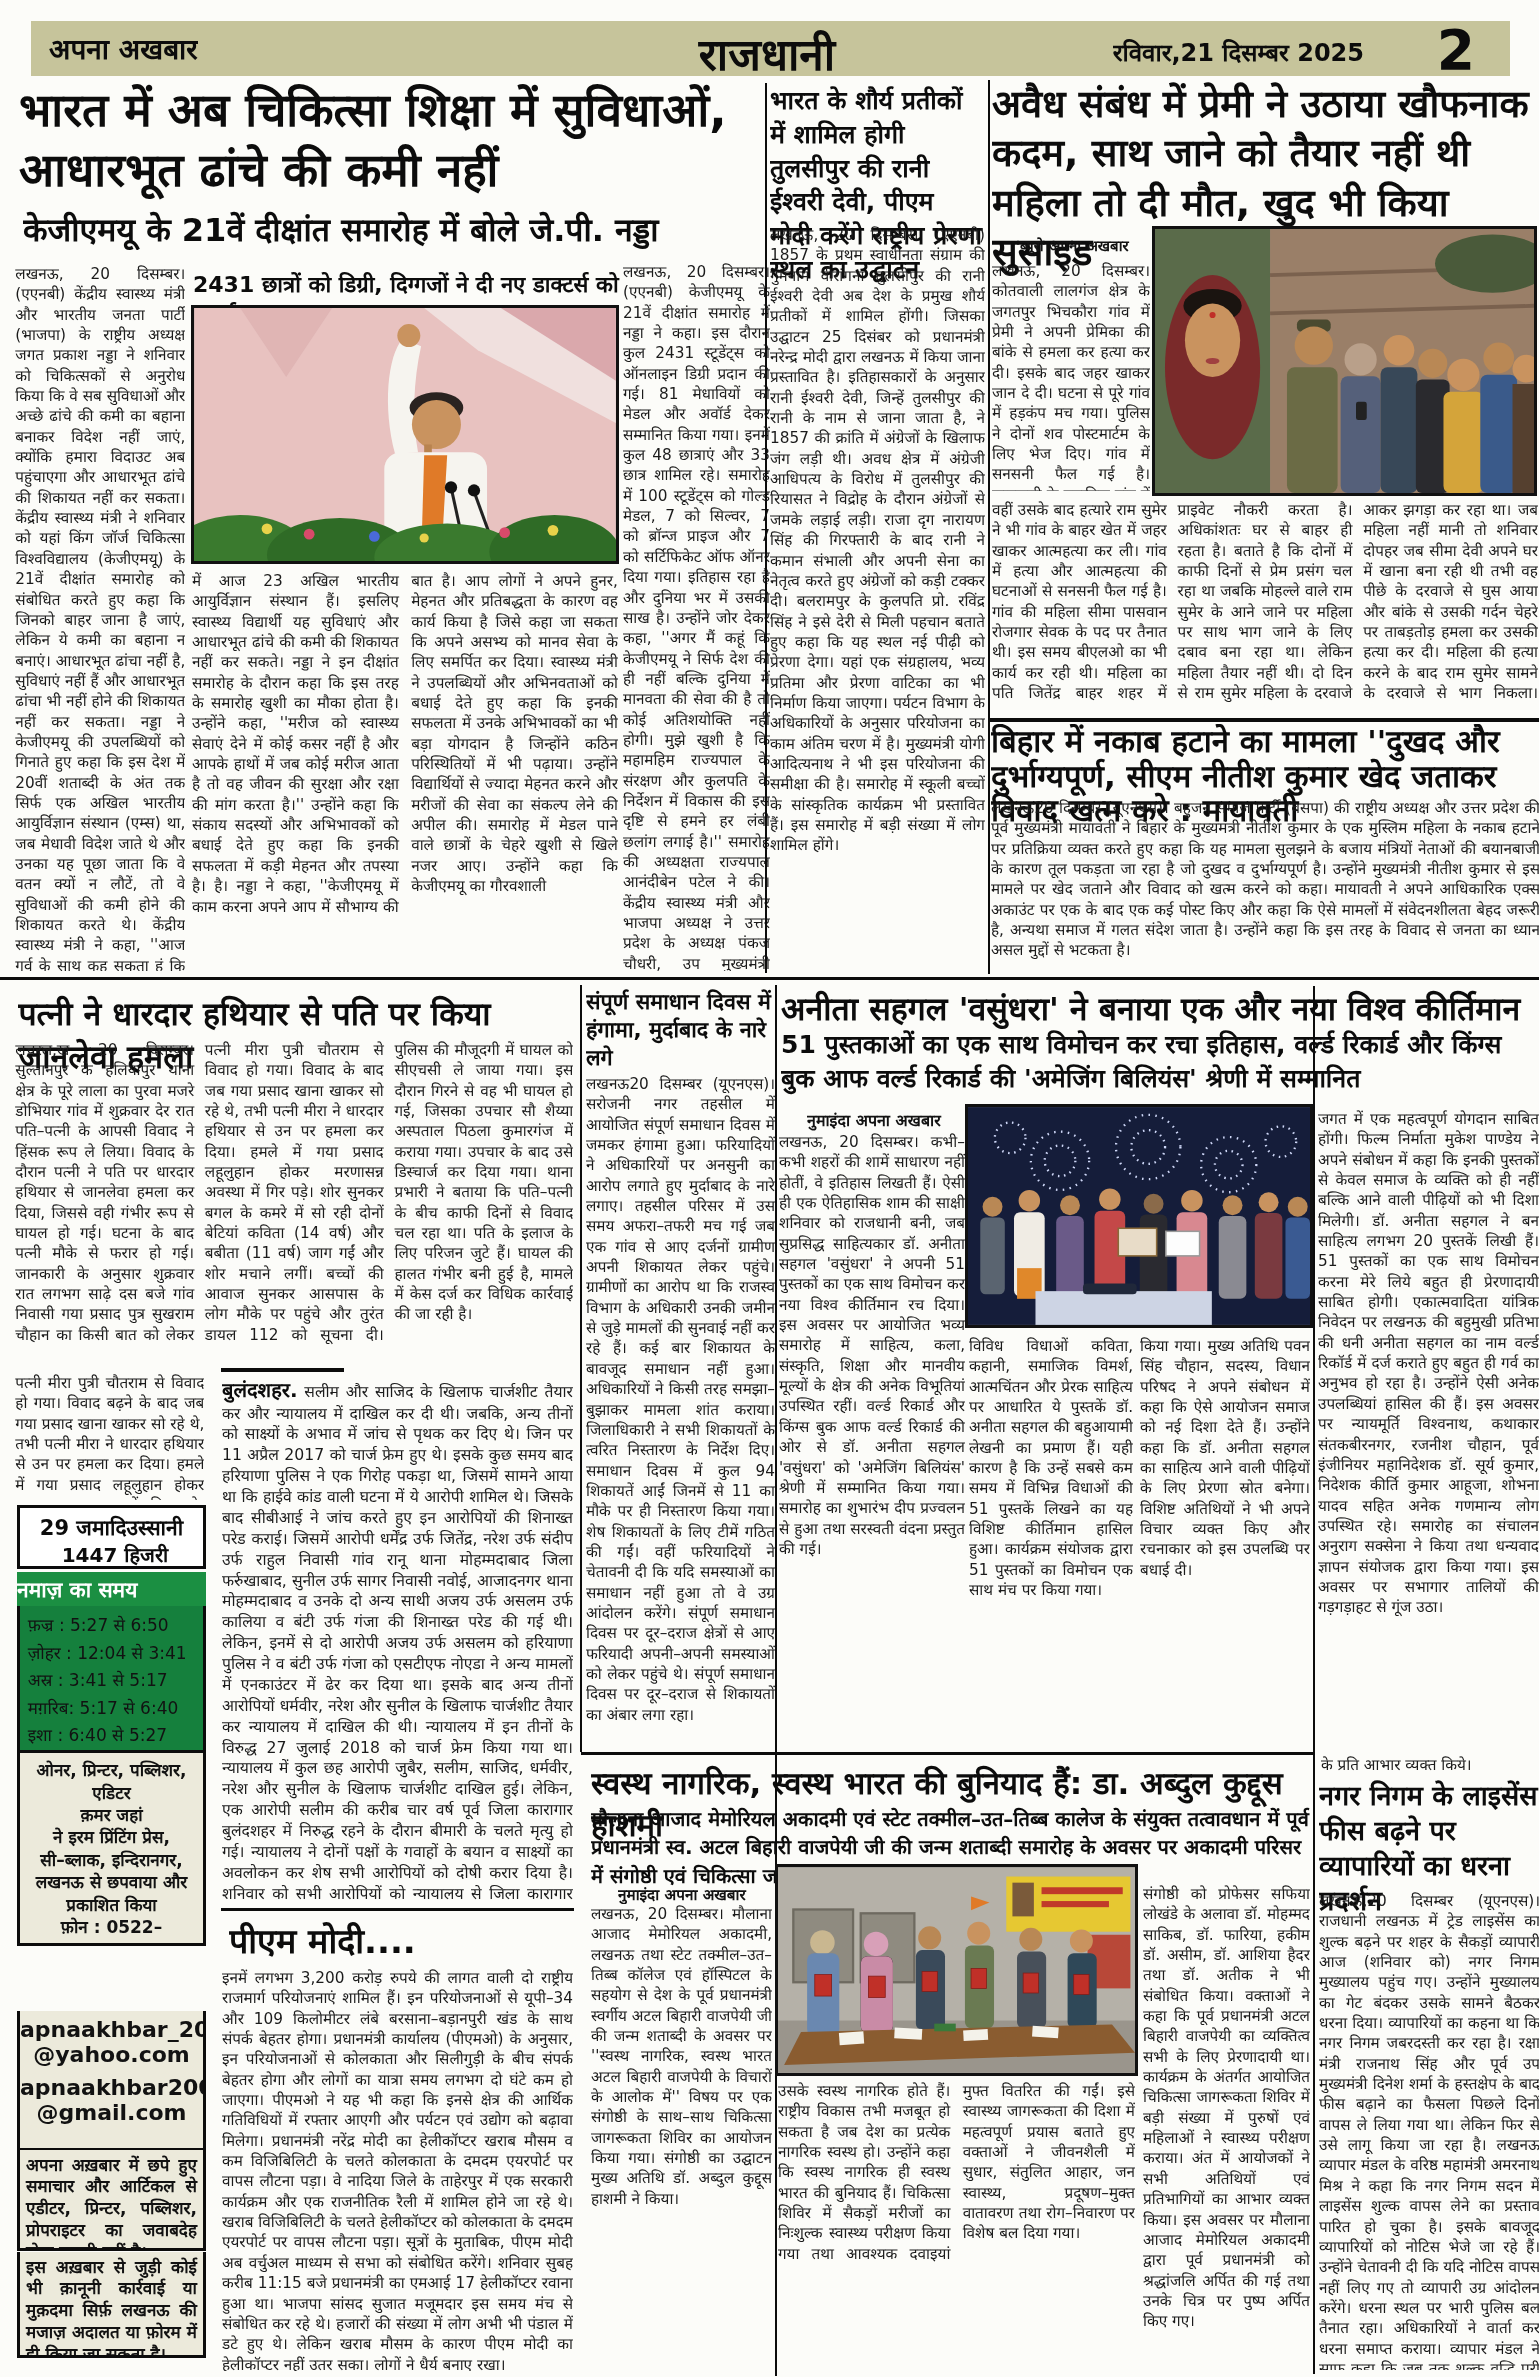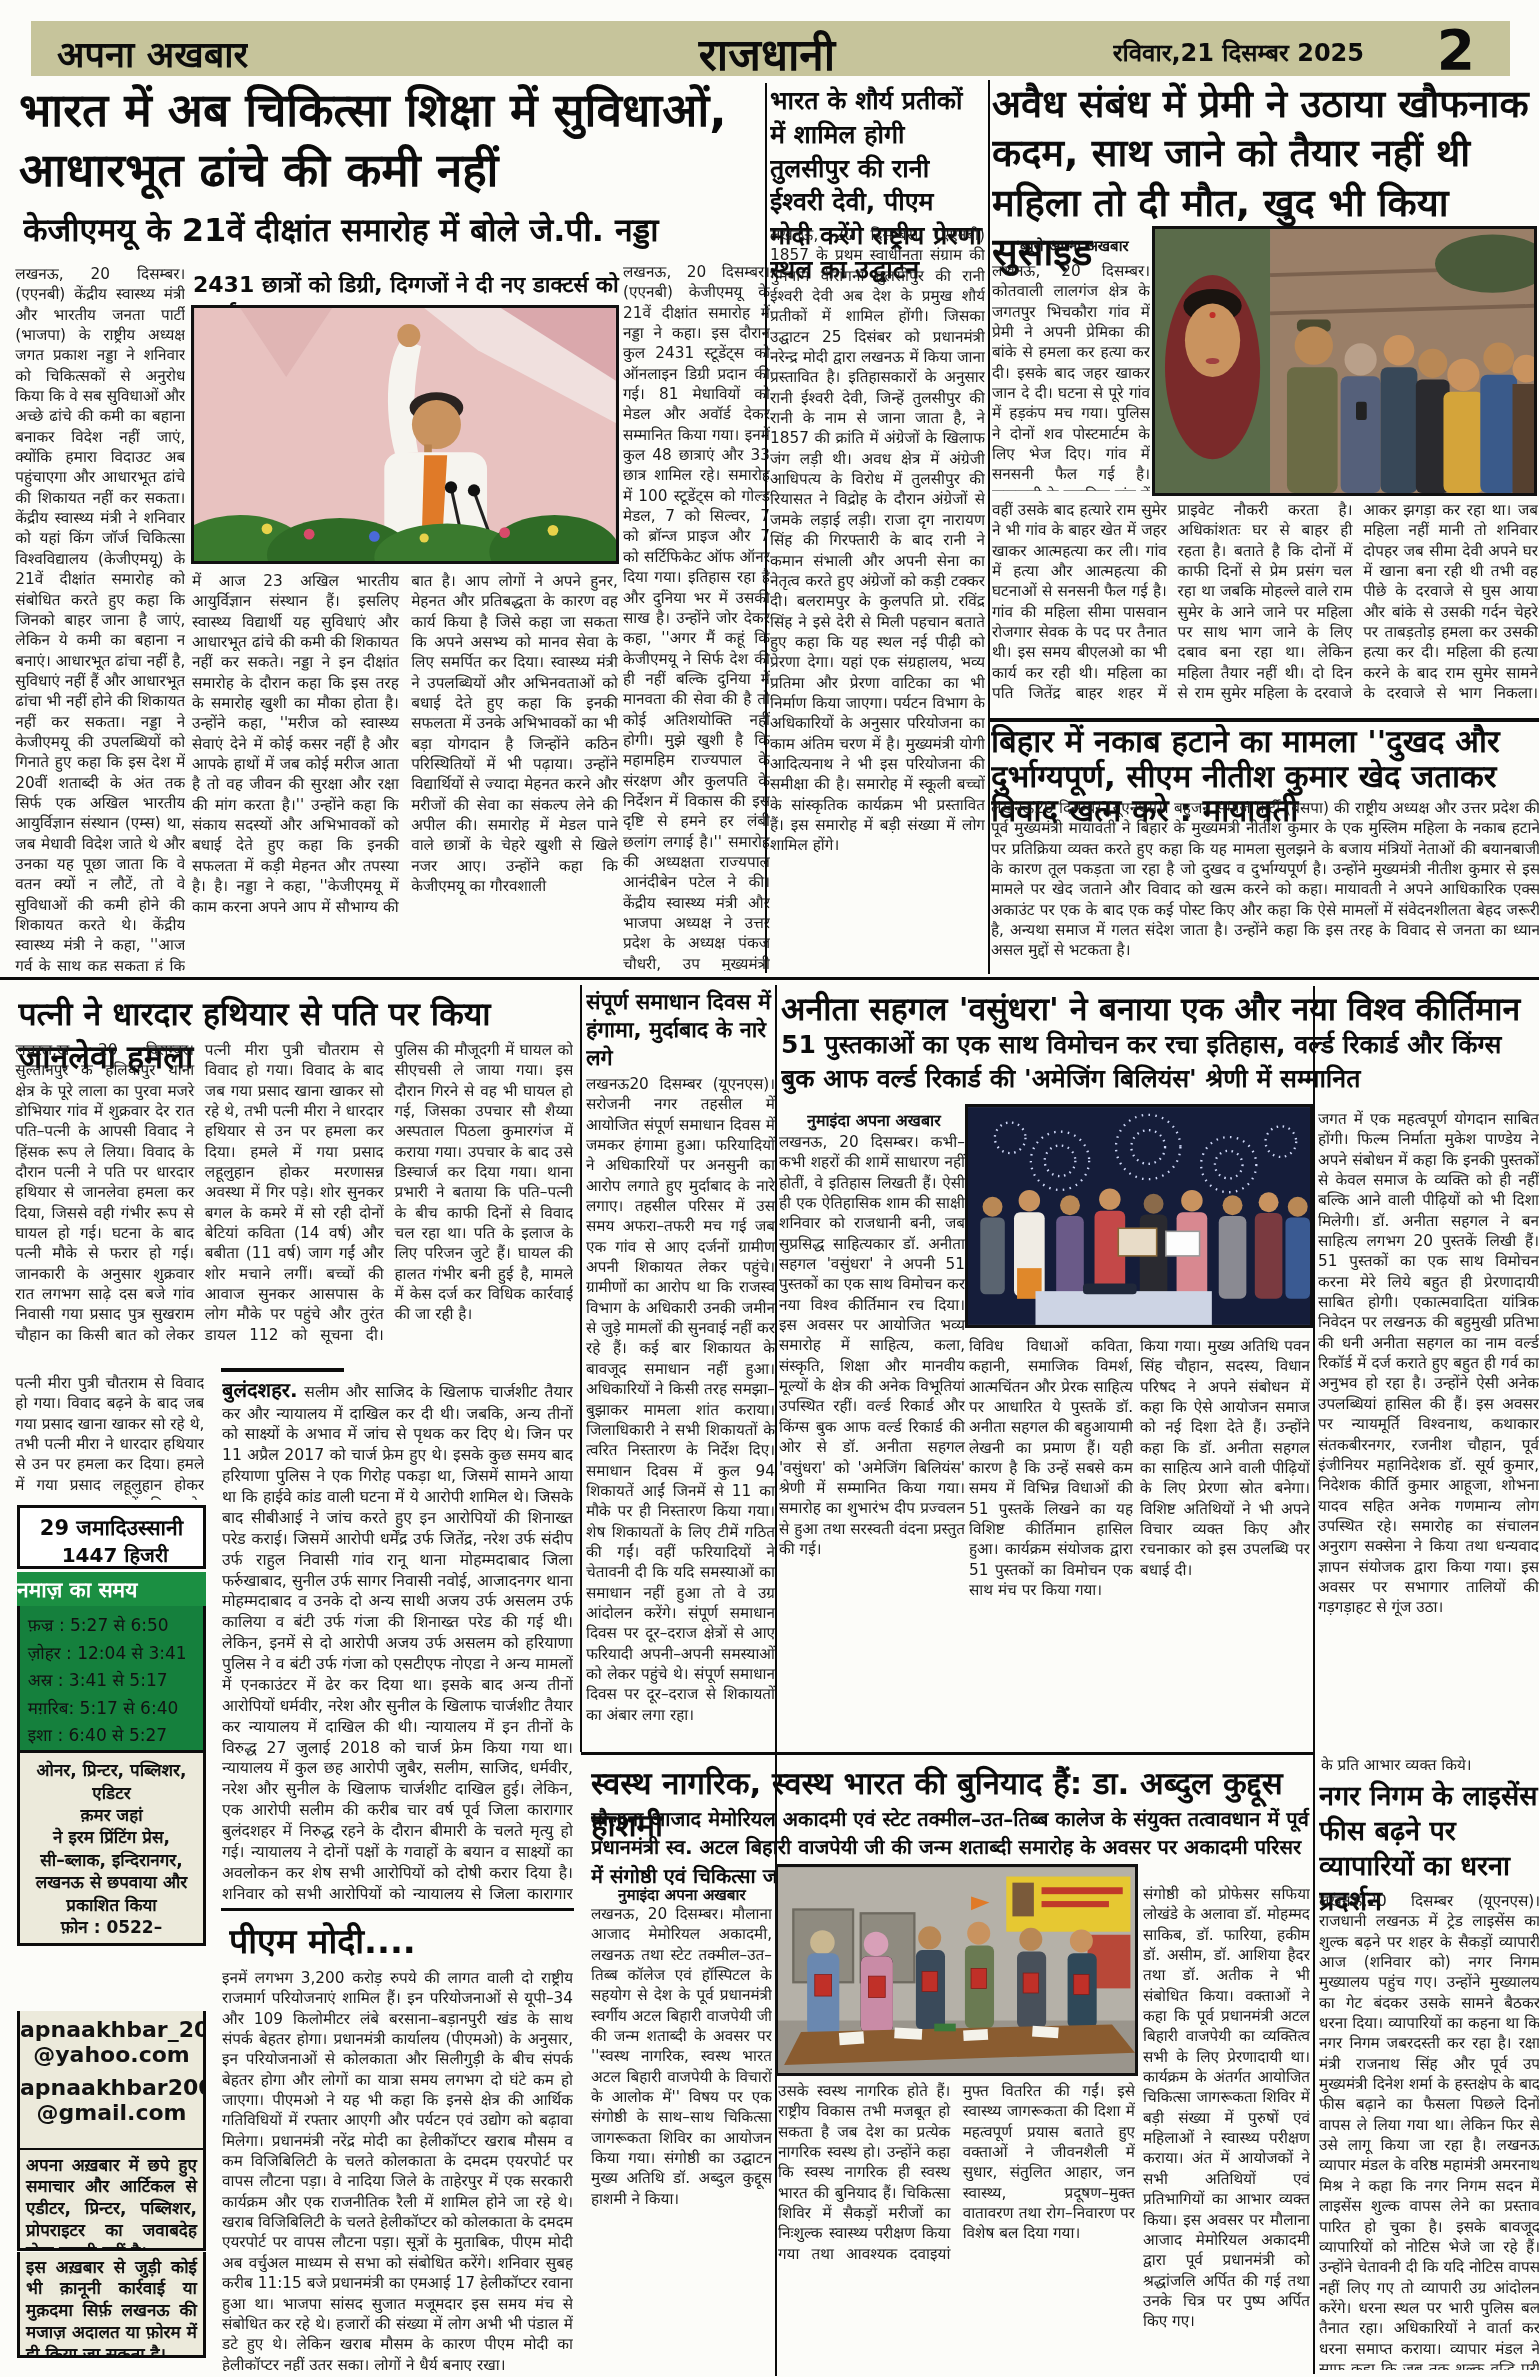--- a/index.html
+++ b/index.html
@@ -16,21 +16,21 @@
   .byline{font-weight:bold;font-size:15px;}
   .photo{outline:3.1px solid #111;background:#888;}
   svg{display:block;}
 </style>
 </head>
 <body>
 
 <div class="page">
 
   <div class="abs band" style="left:31px;top:21px;width:1479px;height:55px;">
-    <div class="abs hl" style="left:26px;top:7.7px;font-size:36px;">अपना अखबार</div>
+    <div class="abs hl" style="left:18px;top:7.7px;font-size:28px;">अपना अखबार</div>
     <div class="abs hl" style="left:429px;top:1.5px;width:614px;text-align:center;font-size:44px;">राजधानी</div>
     <div class="abs hl" style="right:146px;top:14px;font-size:24px;">रविवार,21 दिसम्बर 2025</div>
     <div class="abs hl" style="right:35px;top:-3.1px;font-size:55px;">2</div>
   </div>
 
   <div class="abs hl" style="left:19px;top:81px;width:740px;font-size:46px;line-height:1.3;">भारत में अब चिकित्सा शिक्षा में सुविधाओं, आधारभूत ढांचे की कमी नहीं</div>
   <div class="abs hl" style="left:23px;top:207px;width:736px;font-size:32px;">केजीएमयू के 21वें दीक्षांत समारोह में बोले जे.पी. नड्डा</div>
   <div class="abs hl" style="left:193px;top:268px;width:460px;font-size:22px;">2431 छात्रों को डिग्री, दिग्गजों ने दी नए डाक्टर्स को बधाई</div>
   <div class="abs body-text" style="left:15.3px;top:264px;width:170px;height:707px;">लखनऊ, 20 दिसम्बर। (एएनबी) केंद्रीय स्वास्थ्य मंत्री और भारतीय जनता पार्टी (भाजपा) के राष्ट्रीय अध्यक्ष जगत प्रकाश नड्डा ने शनिवार को चिकित्सकों से अनुरोध किया कि वे सब सुविधाओं और अच्छे ढांचे की कमी का बहाना बनाकर विदेश नहीं जाएं, क्योंकि हमारा विदाउट अब पहुंचाएगा और आधारभूत ढांचे की शिकायत नहीं कर सकता। केंद्रीय स्वास्थ्य मंत्री ने शनिवार को यहां किंग जॉर्ज चिकित्सा विश्वविद्यालय (केजीएमयू) के 21वें दीक्षांत समारोह को संबोधित करते हुए कहा कि जिनको बाहर जाना है जाएं, लेकिन ये कमी का बहाना न बनाएं। आधारभूत ढांचा नहीं है, सुविधाएं नहीं हैं और आधारभूत ढांचा भी नहीं होने की शिकायत नहीं कर सकता। नड्डा ने केजीएमयू की उपलब्धियों को गिनाते हुए कहा कि इस देश में 20वीं शताब्दी के अंत तक सिर्फ एक अखिल भारतीय आयुर्विज्ञान संस्थान (एम्स) था, जब मेधावी विदेश जाते थे और उनका यह पूछा जाता कि वे वतन क्यों न लौटें, तो वे सुविधाओं की कमी होने की शिकायत करते थे। केंद्रीय स्वास्थ्य मंत्री ने कहा, ''आज गर्व के साथ कह सकता हूं कि जहां एक एम्स था, वहां प्रधानमंत्री नरेन्द्र मोदी के नेतृत्व</div>
   <div class="abs body-text" style="left:623px;top:262px;width:147px;height:709px;">लखनऊ, 20 दिसम्बर। (एएनबी) केजीएमयू के 21वें दीक्षांत समारोह में नड्डा ने कहा। इस दौरान कुल 2431 स्टूडेंट्स को ऑनलाइन डिग्री प्रदान की गई। 81 मेधावियों को मेडल और अवॉर्ड देकर सम्मानित किया गया। इनमें कुल 48 छात्राएं और 33 छात्र शामिल रहे। समारोह में 100 स्टूडेंट्स को गोल्ड मेडल, 7 को सिल्वर, 7 को ब्रॉन्ज प्राइज और 7 को सर्टिफिकेट ऑफ ऑनर दिया गया। इतिहास रहा है और दुनिया भर में उसकी साख है। उन्होंने जोर देकर कहा, ''अगर मैं कहूं कि केजीएमयू ने सिर्फ देश की ही नहीं बल्कि दुनिया में मानवता की सेवा की है तो कोई अतिशयोक्ति नहीं होगी। मुझे खुशी है कि महामहिम राज्यपाल के संरक्षण और कुलपति के निर्देशन में विकास की इस दृष्टि से हमने हर लंबी छलांग लगाई है।'' समारोह की अध्यक्षता राज्यपाल आनंदीबेन पटेल ने की। केंद्रीय स्वास्थ्य मंत्री और भाजपा अध्यक्ष ने उत्तर प्रदेश के अध्यक्ष पंकज चौधरी, उप मुख्यमंत्री ब्रजेश पाठक और राज्य मंत्री मयंकेश्वर शरण सिंह समेत कई प्रमुख लोग इस कार्यक्रम में शामिल हुए।</div>

